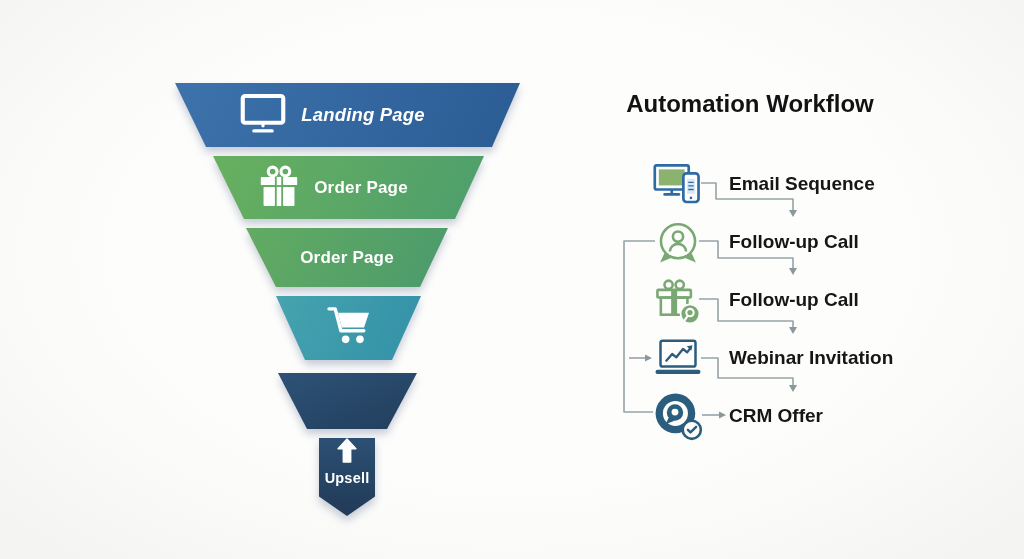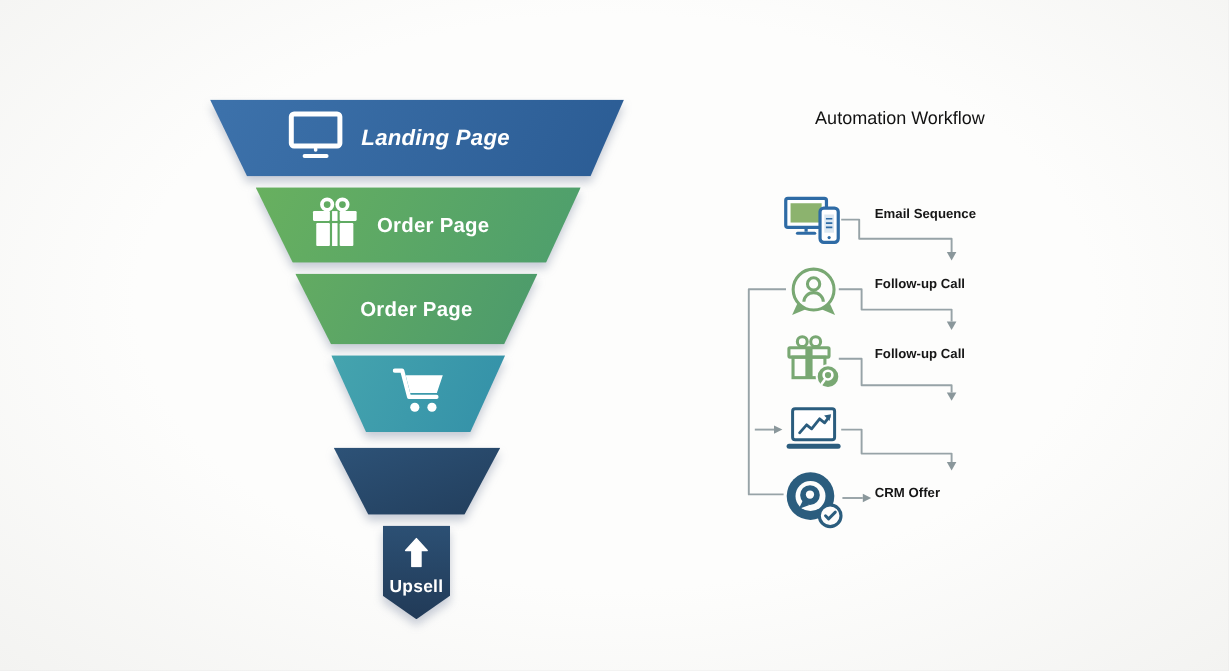--- a/index.html
+++ b/index.html
@@ -25,32 +25,32 @@
     clip-path:polygon(0 0,100% 0,calc(100% - 28px) 100%,30px 100%);}
   .l4{left:276px;top:296px;width:145px;height:64px;}
   .l4 .layer{background:linear-gradient(115deg,#45a4ae,#3390a8);
     clip-path:polygon(0 0,100% 0,calc(100% - 29px) 100%,29px 100%);}
   .l5{left:278px;top:373px;width:139px;height:56px;}
   .l5 .layer{background:linear-gradient(160deg,#2d5277,#223e5c);
     clip-path:polygon(0 0,100% 0,calc(100% - 30px) 100%,29px 100%);}
   .banner{left:319px;top:438px;width:56px;height:78px;}
   .banner .layer{background:linear-gradient(180deg,#2c5074,#213a57);
     clip-path:polygon(0 0,100% 0,100% 75%,50% 100%,0 75%);
-    flex-direction:column;justify-content:flex-start;padding-top:10px;box-sizing:border-box;gap:3px;}
+    flex-direction:column;justify-content:flex-start;padding-top:0;box-sizing:border-box;gap:3px;}
   .shift{transform:translateX(-15px);}
   .fs1{font-size:18.5px;font-style:italic;} .fs2{font-size:17px;} .fs3{font-size:14.5px;}
 
   
   .wf-title{position:absolute;left:595px;top:90px;width:310px;text-align:center;
-    font-size:15px;font-weight:normal;color:#121212;}
+    font-size:24px;font-weight:bold;color:#121212;}
   .connectors{position:absolute;left:0;top:0;pointer-events:none;}
   .wf-row{position:absolute;width:420px;height:52px;}
   .wf-icon{position:absolute;left:653px;width:50px;height:50px;display:flex;
     align-items:center;justify-content:center;}
-  .wf-label{position:absolute;left:729px;font-size:11px;font-weight:bold;color:#161616;white-space:nowrap;}
+  .wf-label{position:absolute;left:729px;font-size:19px;font-weight:bold;color:#161616;white-space:nowrap;}
 </style>
 </head>
 <body>
 
 <div class="canvas">
 
   <div>
 
     <div class="layer-wrap l1">
       <div class="layer">
@@ -203,20 +203,21 @@
 
     <div class="wf-row">
       <span class="wf-icon" style="top:334px">
         <svg width="52" height="42" viewBox="0 0 60 48">
           <rect x="9" y="2" width="42" height="31" rx="2.5" fill="#fff" stroke="#2b5d7e" stroke-width="3"></rect>
           <polyline points="16,26 23,18 28,22 36,12 41,16 45.5,10" fill="none" stroke="#2b5d7e" stroke-width="2.8" stroke-linecap="round" stroke-linejoin="round"></polyline>
           <path d="M47.5 7.5 l-7 1.3 5.4 5.4 z" fill="#2b5d7e"></path>
           <rect x="3" y="37" width="54" height="5" rx="2.5" fill="#2b5d7e"></rect>
         </svg>
       </span>
+      <span class="wf-label" style="top:347px">Webinar Invitation</span>
     </div>
 
     <div class="wf-row">
       <span class="wf-icon" style="top:391px">
         <svg width="52" height="50" viewBox="0 0 58 56">
           <circle cx="26" cy="25" r="23" fill="#2b5d7e"></circle>
           <circle cx="26" cy="25" r="14.5" fill="#fdfdfc"></circle>
           <circle cx="25.5" cy="24" r="9.5" fill="#2b5d7e"></circle>
           <path d="M18.5 29.5 L14.5 37.5 L25 33.5 Z" fill="#2b5d7e"></path>
           <circle cx="25.5" cy="23.5" r="4" fill="#fdfdfc"></circle>

